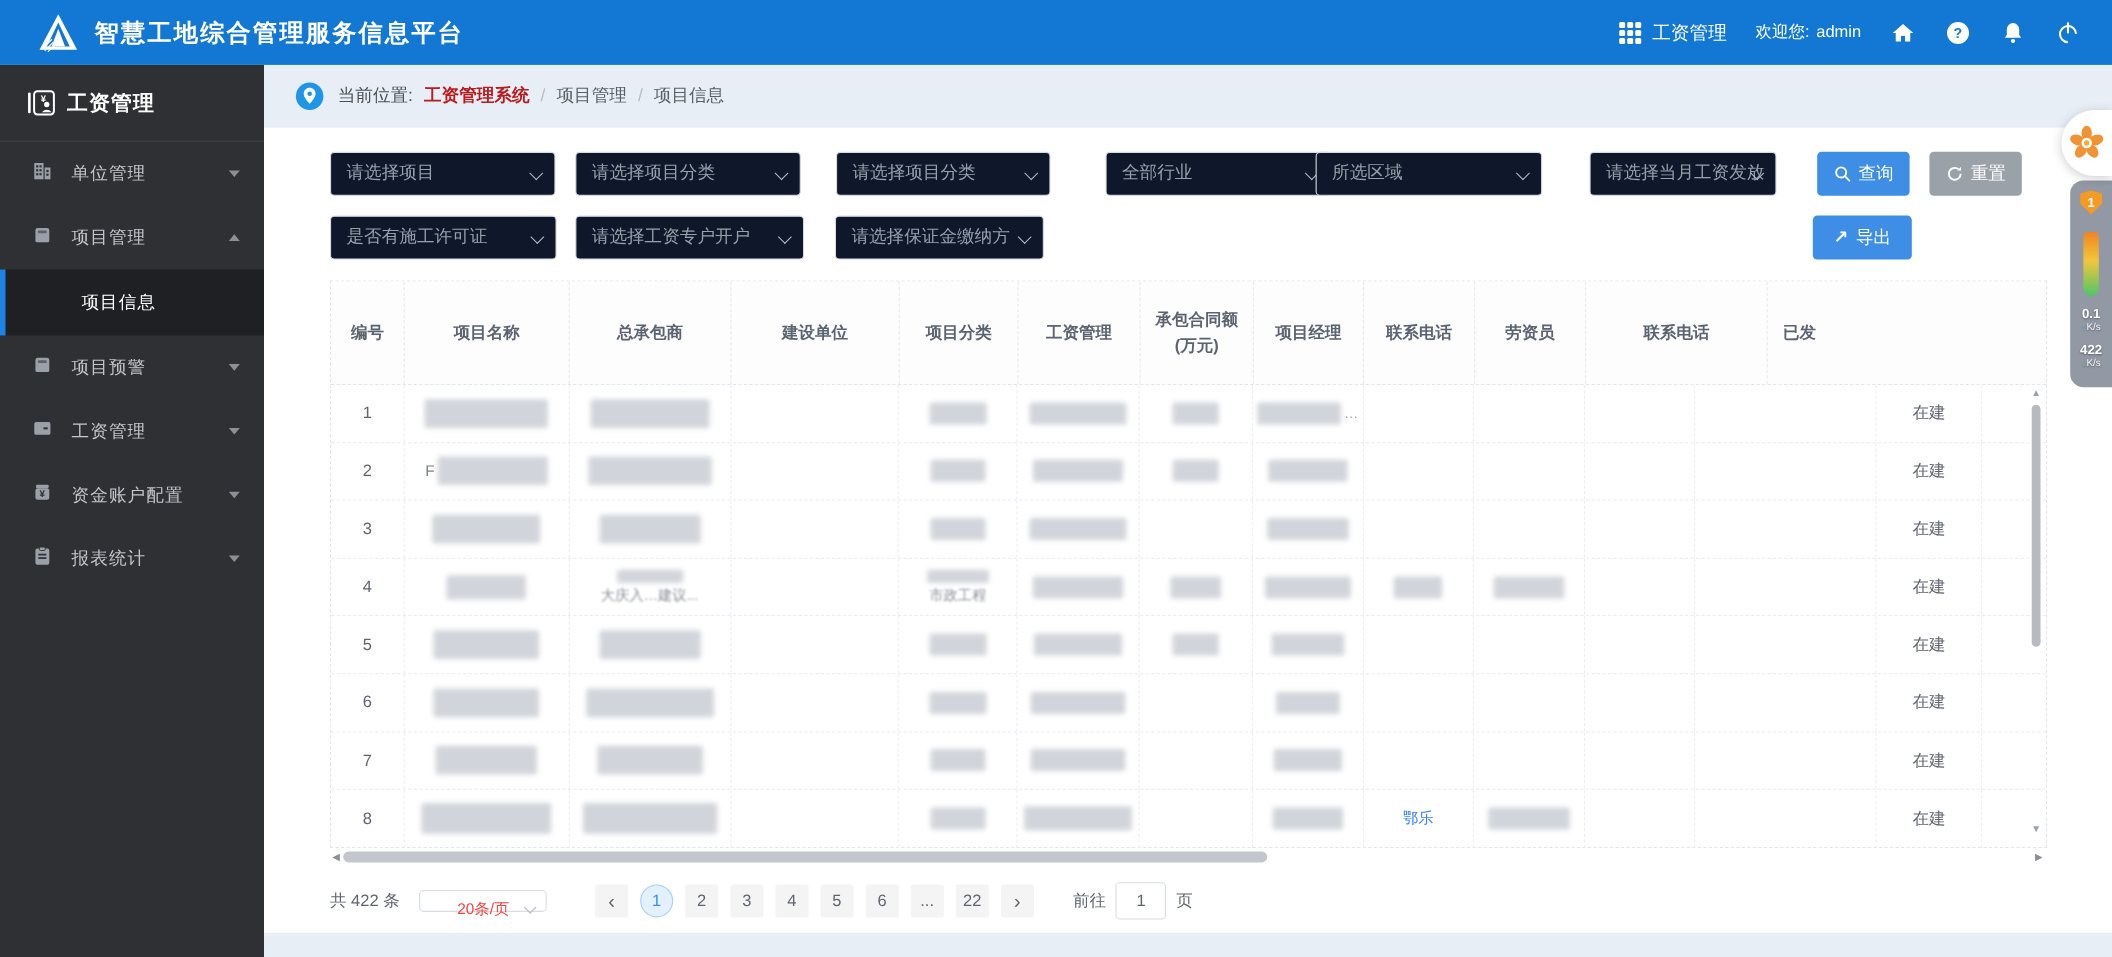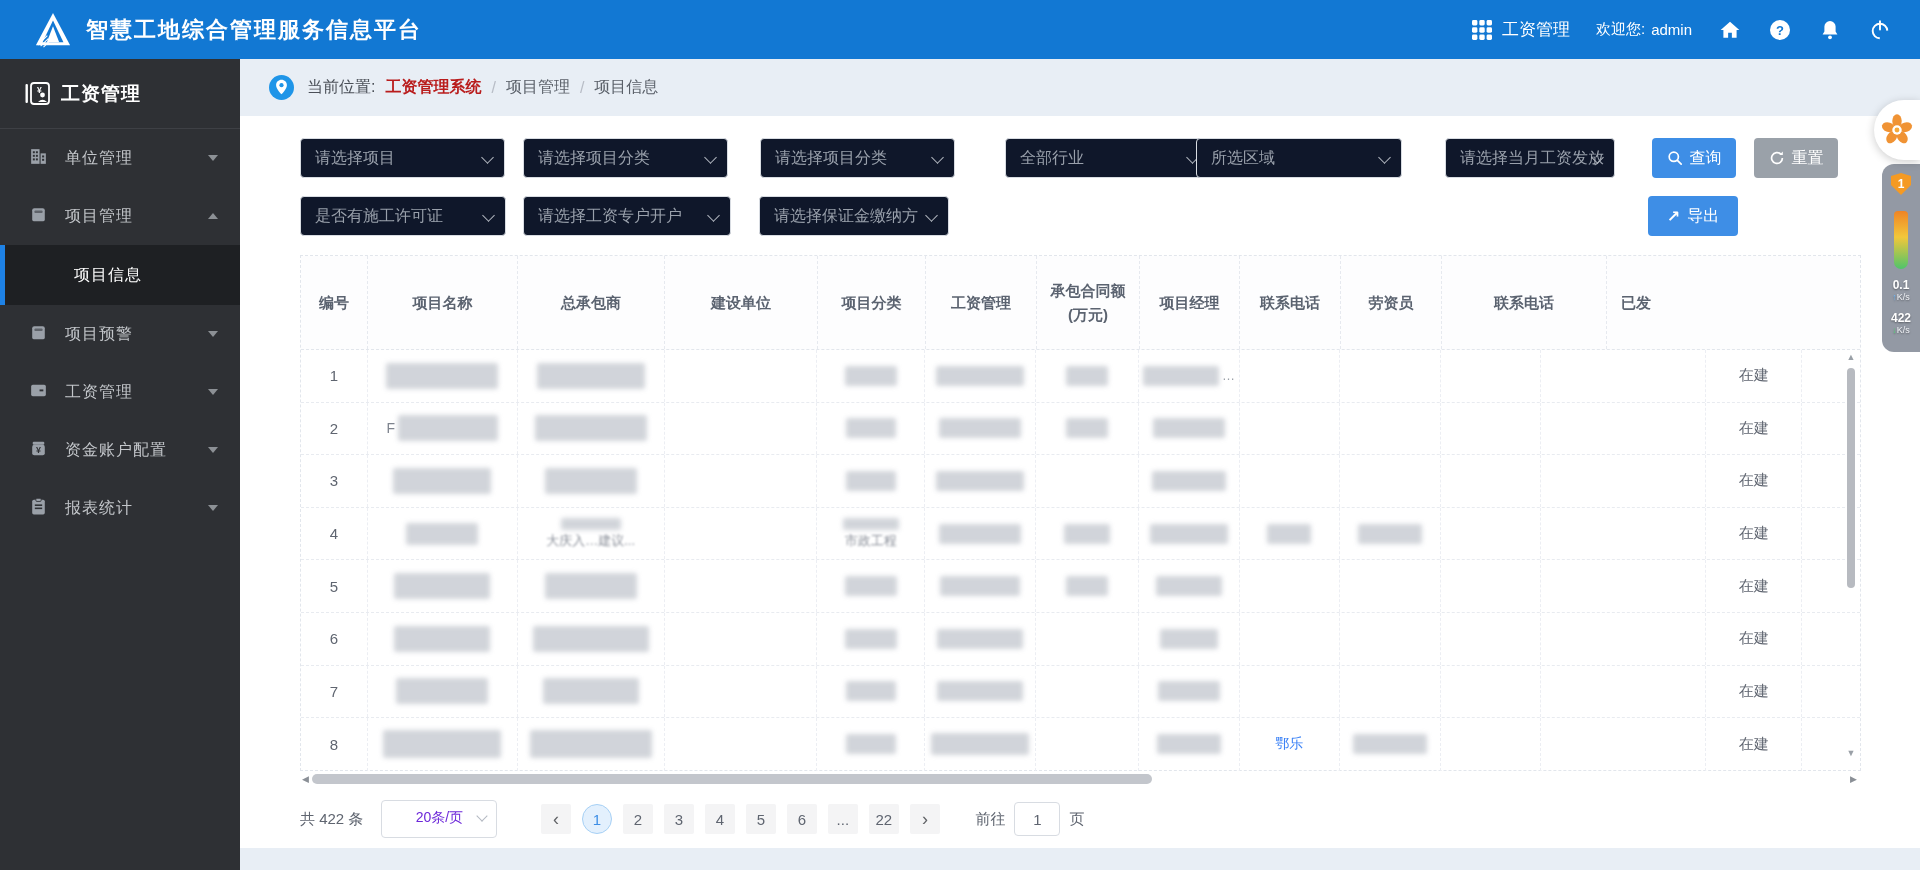--- a/index.html
+++ b/index.html
@@ -76,22 +76,22 @@
   .vscroll { position:absolute; top:96px; bottom:4px; right:3px; width:12px; }
   .vs-arrow { position:absolute; left:0; width:12px; font-size:9px; color:#9aa0a7; text-align:center; line-height:10px; }
   .vs-thumb { position:absolute; left:2px; width:8px; background:#b7bac0; border-radius:4px; cursor:pointer; }
   .hscroll { position:absolute; left:60px; top:656px; width:1561px; height:14px; }
   .hs-arrow { position:absolute; top:2px; font-size:9px; color:#8a8f96; line-height:11px; }
   .hs-thumb { position:absolute; left:12px; top:2px; width:840px; height:10px; background:#c3c6cc; border-radius:5px; cursor:pointer; }
 
   
   .pagi { position:absolute; left:60px; top:686px; height:34px; display:flex; align-items:center; font-size:15px; color:#5f6570; }
   .pg-total { margin-right:18px; }
-  .pg-size { position:relative; width:116px; height:38px; border:1px solid #d8dce2; border-radius:4px;
-    line-height:32px; text-align:center; font-size:14px; color:#6d28d9; cursor:pointer; margin-right:38px; }
+  .pg-size { position:relative; width:116px; height:20px; border:1px solid #d8dce2; border-radius:4px;
+    line-height:32px; text-align:center; font-size:14px; color:#ef4444; cursor:pointer; margin-right:38px; }
   .pg-size .sel-caret { top:11px; right:10px; width:8px; height:8px; }
   .pg-btn { min-width:30px; height:30px; margin:0 5.5px; background:#f4f4f5; border-radius:2px;
     display:flex; align-items:center; justify-content:center; color:#5f6570; cursor:pointer; padding:0 4px; }
   .pg-btn.arrow { font-size:18px; color:#606266; background:#f4f4f5; }
   .pg-btn.active { border-radius:50%; background:#e3f0fd; border:1px solid #a6d0f5; color:#3e8ee6; }
   .pg-goto { margin-left:30px; display:flex; align-items:center; gap:9px; }
   .pg-input { width:46px; height:34px; border:1px solid #d8dce2; border-radius:4px; text-align:center;
     font-size:15px; color:#5f6570; font-family:inherit; }
 
   

